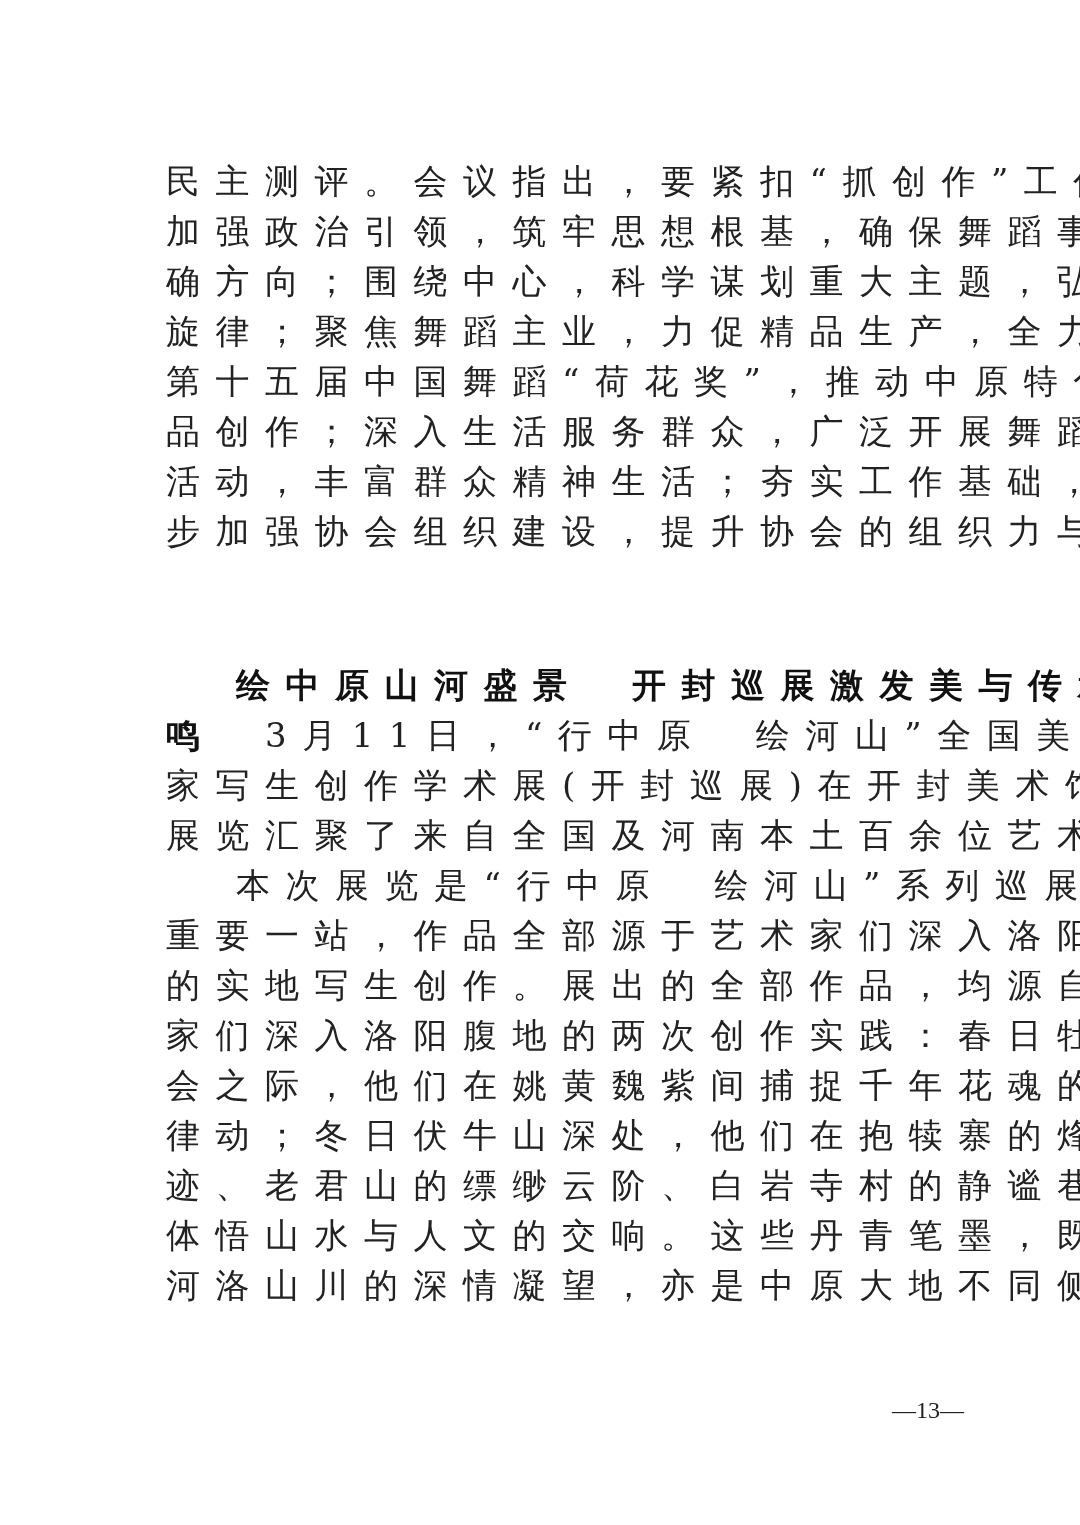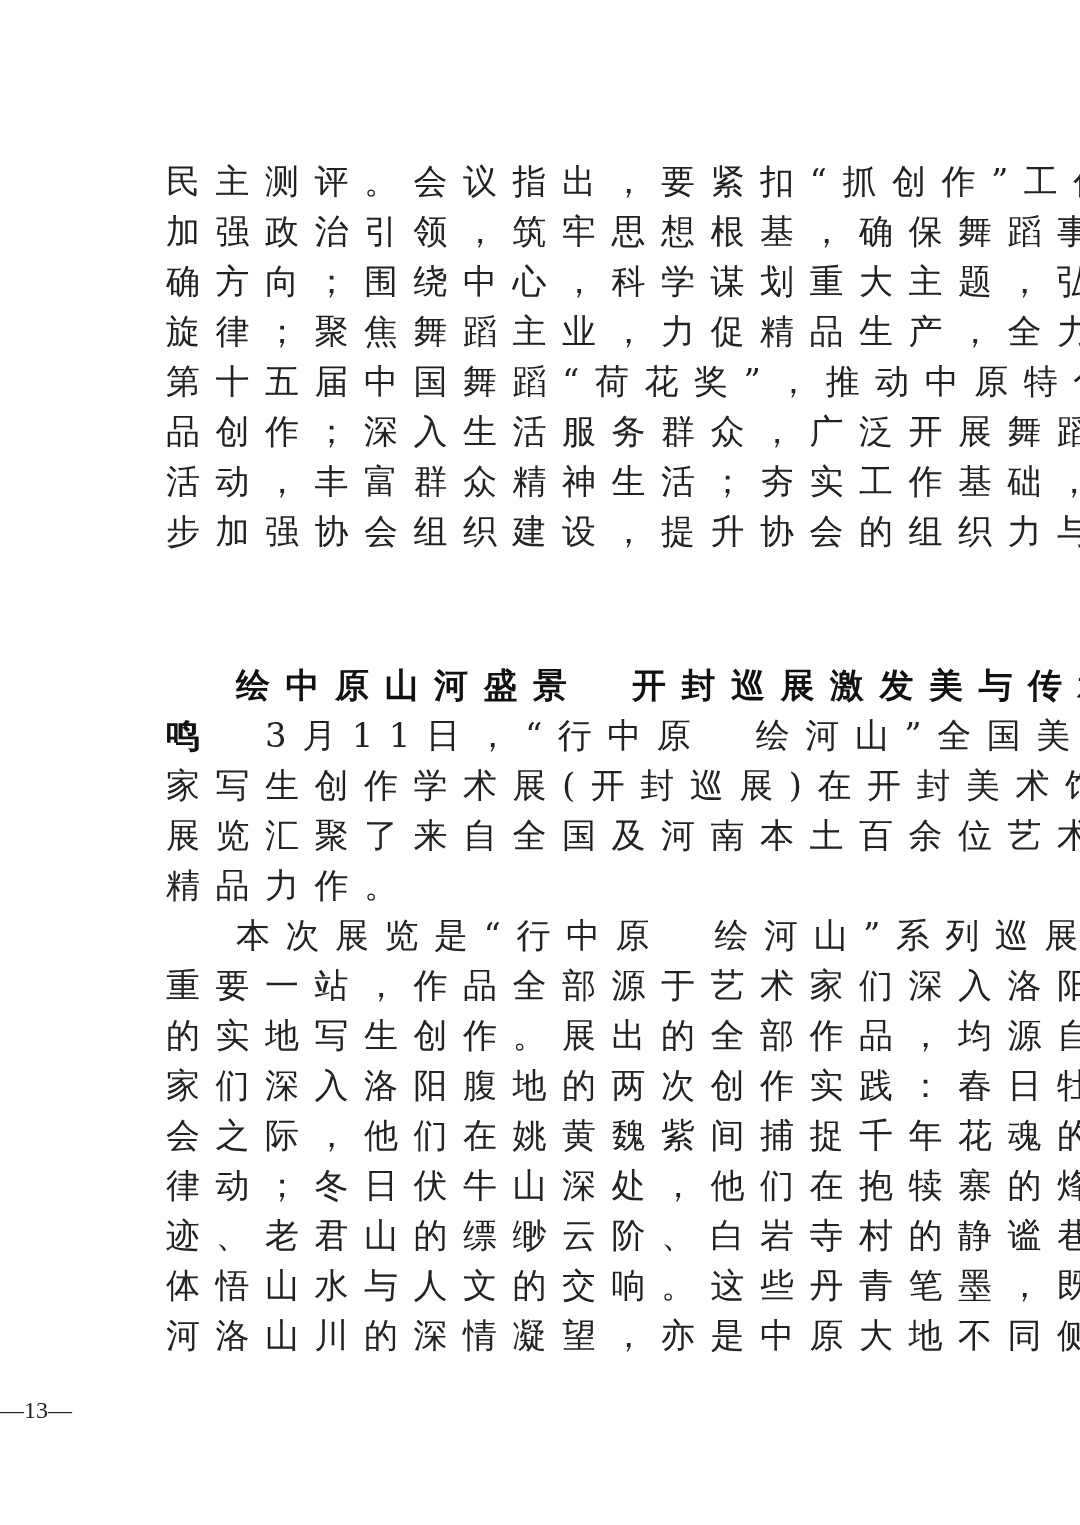--- a/index.html
+++ b/index.html
@@ -39,21 +39,21 @@
       font-weight: bold;
       color: #111;
     }
     #block1 { top: 156px; }
     #block2 { top: 660px; }
     .page-number {
       position: absolute;
       top: 1395px;
       left: 0;
       width: 964px;
-      text-align: left;
+      text-align: right;
       font-size: 24px;
       line-height: 30px;
       color: #222;
       font-family: "Liberation Serif", serif;
     }
   </style>
 </head>
 <body>
 
 <div class="page">
@@ -67,21 +67,20 @@
     <div class="line">品创作；深入生活服务群众，广泛开展舞蹈惠民</div>
     <div class="line">活动，丰富群众精神生活；夯实工作基础，进一</div>
     <div class="line">步加强协会组织建设，提升协会的组织力与行业</div>
   </div>
 
   <div class="body-text" id="block2">
     <div class="line indent heading">绘中原山河盛景　开封巡展激发美与传承共</div>
     <div class="line"><span class="heading">鸣</span><span>　3月11日，“行中原　绘河山”全国美术名</span></div>
     <div class="line">家写生创作学术展(开封巡展)在开封美术馆开幕。</div>
     <div class="line">展览汇聚了来自全国及河南本土百余位艺术家的</div>
-    <div class="line">精品力作。</div>
     <div class="line indent">本次展览是“行中原　绘河山”系列巡展的</div>
     <div class="line">重要一站，作品全部源于艺术家们深入洛阳等地</div>
     <div class="line">的实地写生创作。展出的全部作品，均源自艺术</div>
     <div class="line">家们深入洛阳腹地的两次创作实践：春日牡丹花</div>
     <div class="line">会之际，他们在姚黄魏紫间捕捉千年花魂的生命</div>
     <div class="line">律动；冬日伏牛山深处，他们在抱犊寨的烽烟遗</div>
     <div class="line">迹、老君山的缥缈云阶、白岩寺村的静谧巷陌中</div>
     <div class="line">体悟山水与人文的交响。这些丹青笔墨，既是对</div>
     <div class="line">河洛山川的深情凝望，亦是中原大地不同侧面的</div>
   </div>

